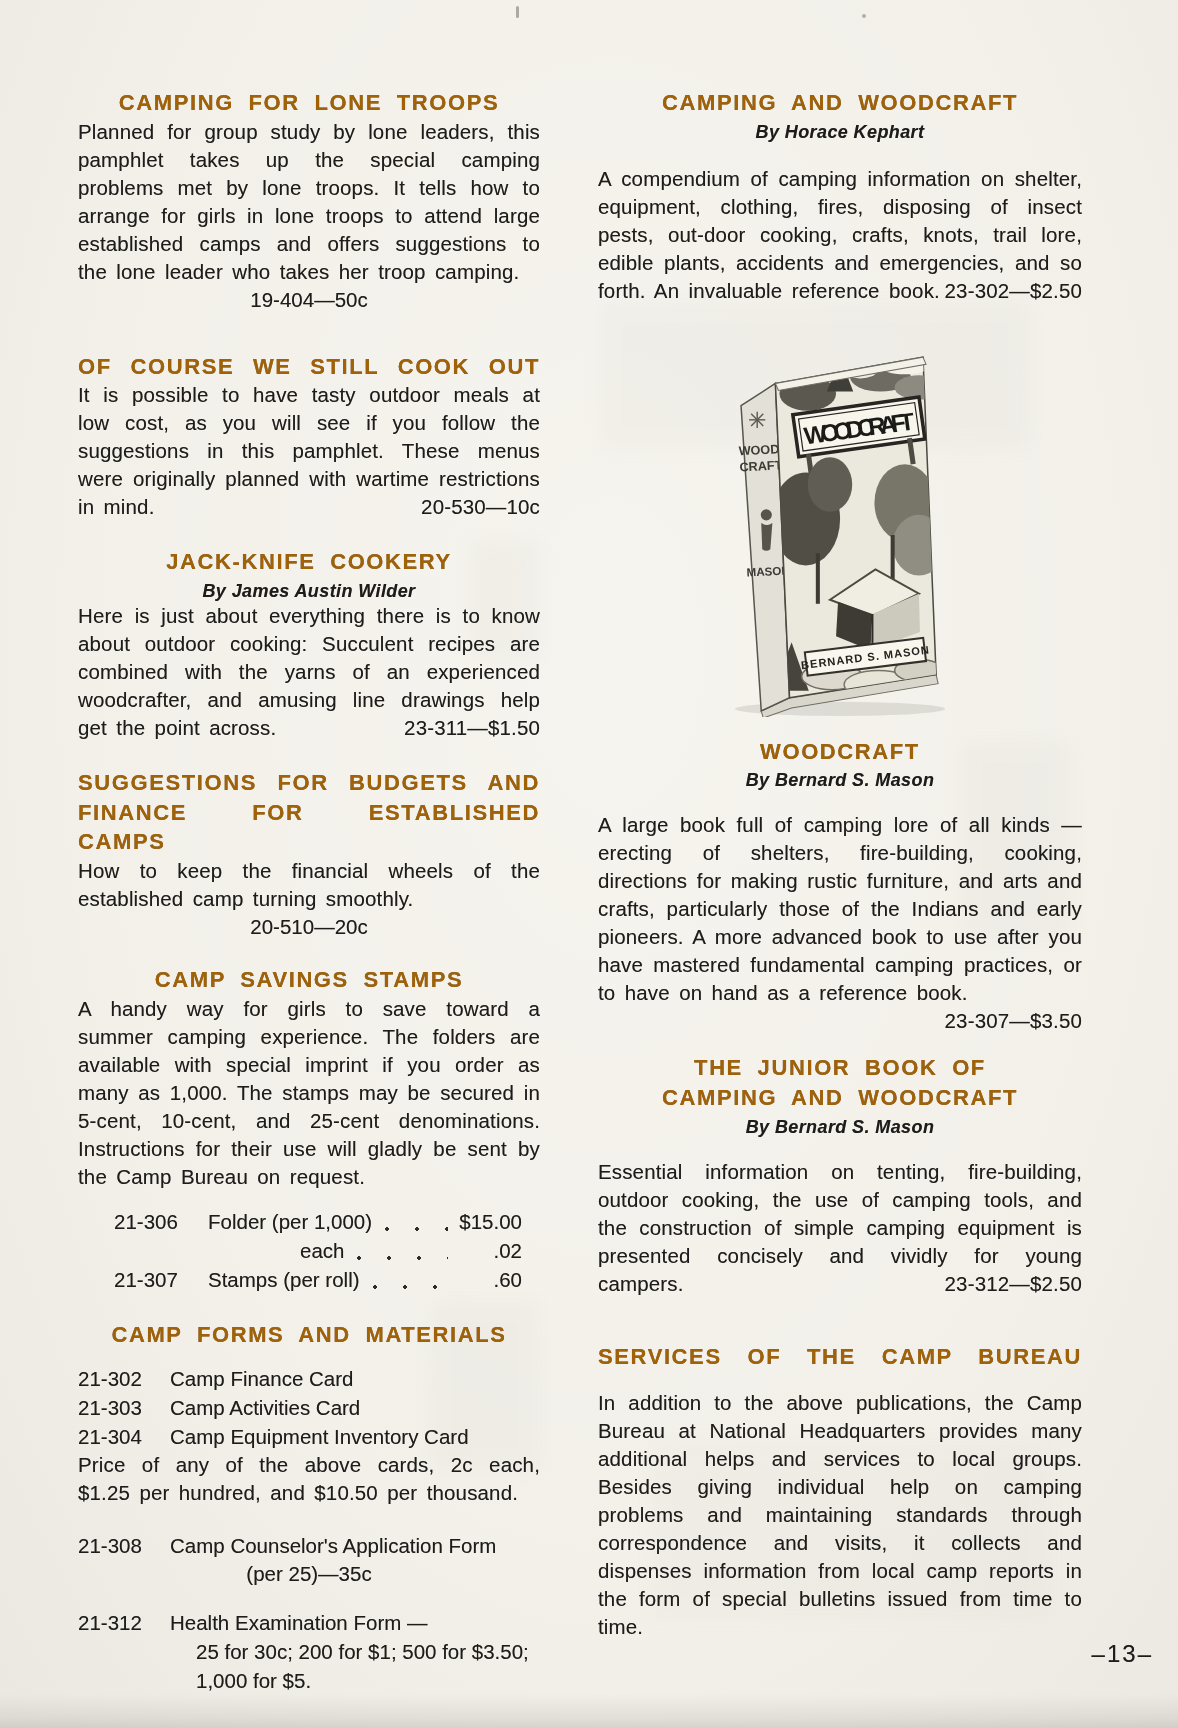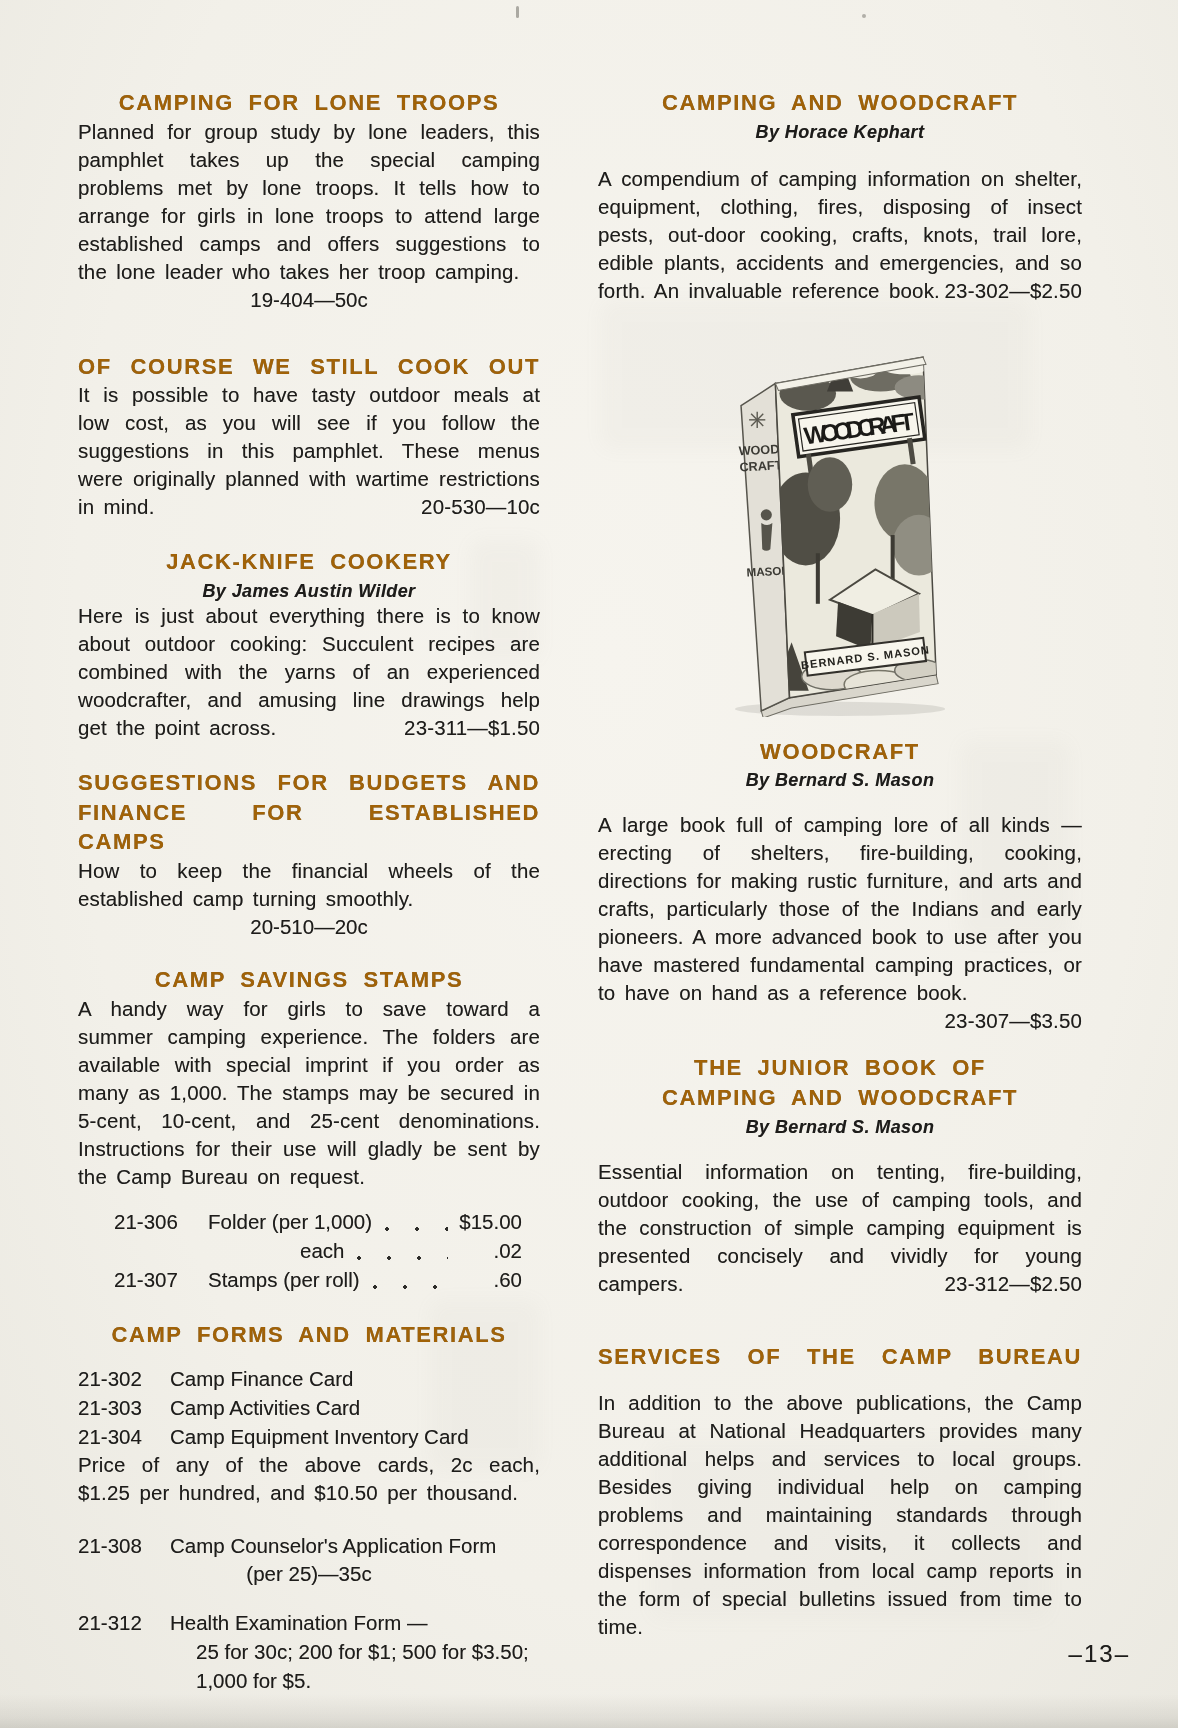--- a/index.html
+++ b/index.html
@@ -47,21 +47,21 @@
     background-image:radial-gradient(circle at 3px 3px, #2d2c29 1.7px, transparent 2.1px);
     background-size:30px 6px;background-repeat:repeat-x;}
   .pr-price{white-space:nowrap;text-align:right;min-width:64px;}
   .item-line{font-size:20.5px;line-height:29px;display:flex;
     text-shadow:0 0 .45px rgba(25,25,25,.4);align-items:flex-end;}
   .item-code{width:92px;flex:0 0 auto;}
   .cont-line{font-size:20.5px;line-height:29px;margin-left:118px;width:348px;
     text-shadow:0 0 .45px rgba(25,25,25,.4);}
   .book-wrap{margin:36px 0 20px 112px;width:244px;height:376px;}
   .page-num{
-    position:absolute;top:1640px;right:48px;font-size:24px;letter-spacing:2px;
+    position:absolute;top:1640px;right:25px;font-size:24px;letter-spacing:2px;
     text-shadow:0 0 .5px rgba(25,25,25,.5);
   }
   .bottom-strip{
     position:absolute;left:0;bottom:0;width:100%;height:34px;
     background:linear-gradient(to bottom, rgba(90,88,80,0) 0%, rgba(90,88,80,.10) 70%, rgba(70,68,60,.16) 100%);
   }
   .ghost{position:absolute;background:#a8a49a;filter:blur(9px);border-radius:12px;}
   .speck{position:absolute;background:#6f6d66;border-radius:50%;}
   
   .mt-sm{margin-top:14px;} .mt-md{margin-top:26px;} .mt-lg{margin-top:40px;}

